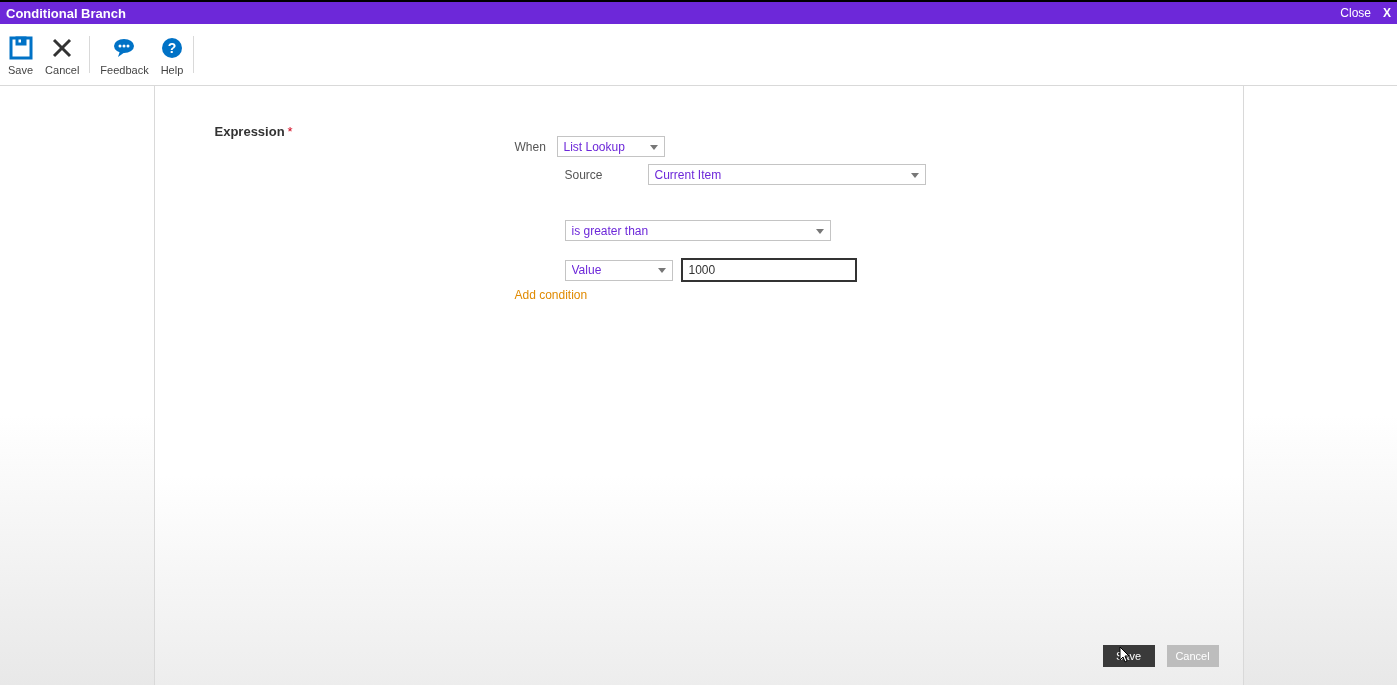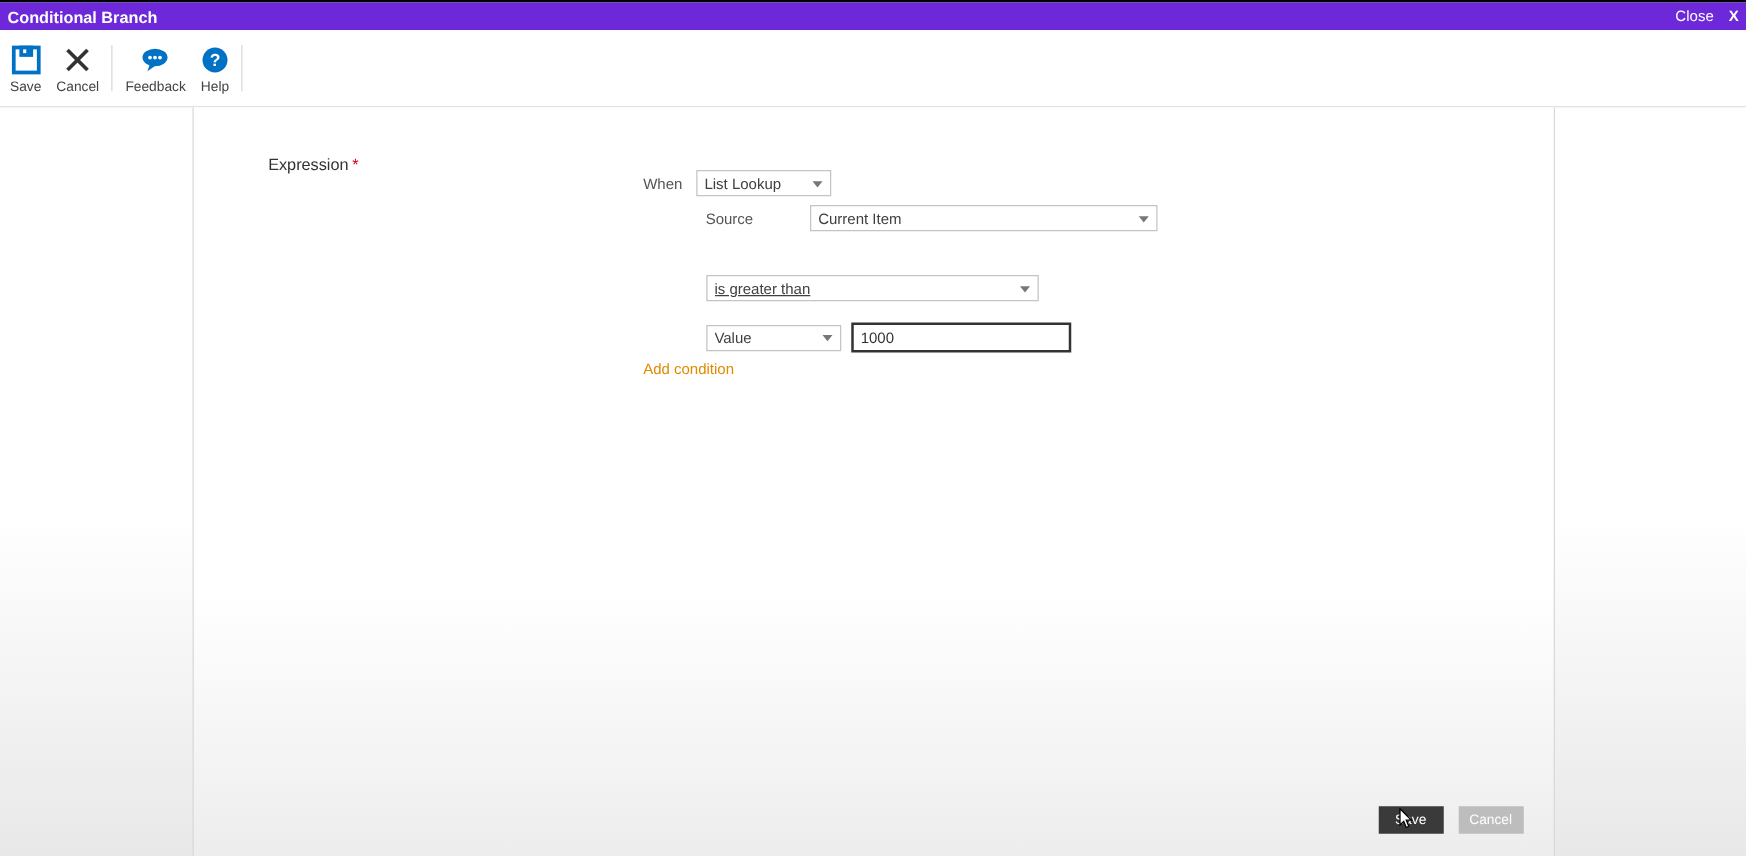--- a/index.html
+++ b/index.html
@@ -51,50 +51,50 @@
     width:1090px;
     background:#fff;
     border-left:1px solid #d9d9d9;
     border-right:1px solid #d9d9d9;
     padding:30px 50px 80px 60px;
     position:relative;
     background: linear-gradient(#ffffff 0%, #ffffff 65%, #ededed 100%);
   }
 
   .form-row { display:flex; align-items:center; margin-bottom:10px; }
-  .section-label { font-weight:normal; color:#333; font-size:13px; }
+  .section-label { font-weight:bold; color:#333; font-size:13px; }
   .required { color:#d0021b; margin-left:3px; }
 
   .when-row { position:absolute; left:360px; top:50px; display:flex; align-items:center; gap:0; }
   .row-label-when { width:42px; color:#555; font-size:12px; }
 
   .sub-block { position:absolute; left:410px; top:78px; }
   .sub-row { display:flex; align-items:center; margin-bottom:4px; }
   .sub-label { width:52px; color:#555; font-size:12px; }
 
   select.styled, input.styled, .fake-select {
     border:1px solid #c4c4c4;
     background:#fff;
     font-size:12px;
-    color:#404040;
+    color:#6d28d9;
     height:21px;
     padding:0 22px 0 6px;
     appearance:none;
     position:relative;
   }
   .sel-wrap { position:relative; display:inline-block; }
   .sel-wrap::after {
     content:""; position:absolute; right:7px; top:50%; transform:translateY(-40%);
     border-left:4px solid transparent; border-right:4px solid transparent; border-top:5px solid #777;
     pointer-events:none;
   }
 
   .w-when { width:108px; }
   .w-src  { width:278px;margin-left:31px; }
-  .w-op   { width:266px;text-decoration:underline; }
+  .w-op   { width:266px; }
   .w-comp { width:108px; }
 
   .op-row { position:absolute; left:410px; top:134px; }
   .val-row { position:absolute; left:410px; top:172px; display:flex; gap:8px; align-items:center; }
 
   input.valbox {
     width:176px; height:22px; border:2px solid #333; padding:10px 6px; font-size:12px; color:#333;
   }
 
   .add-cond {

